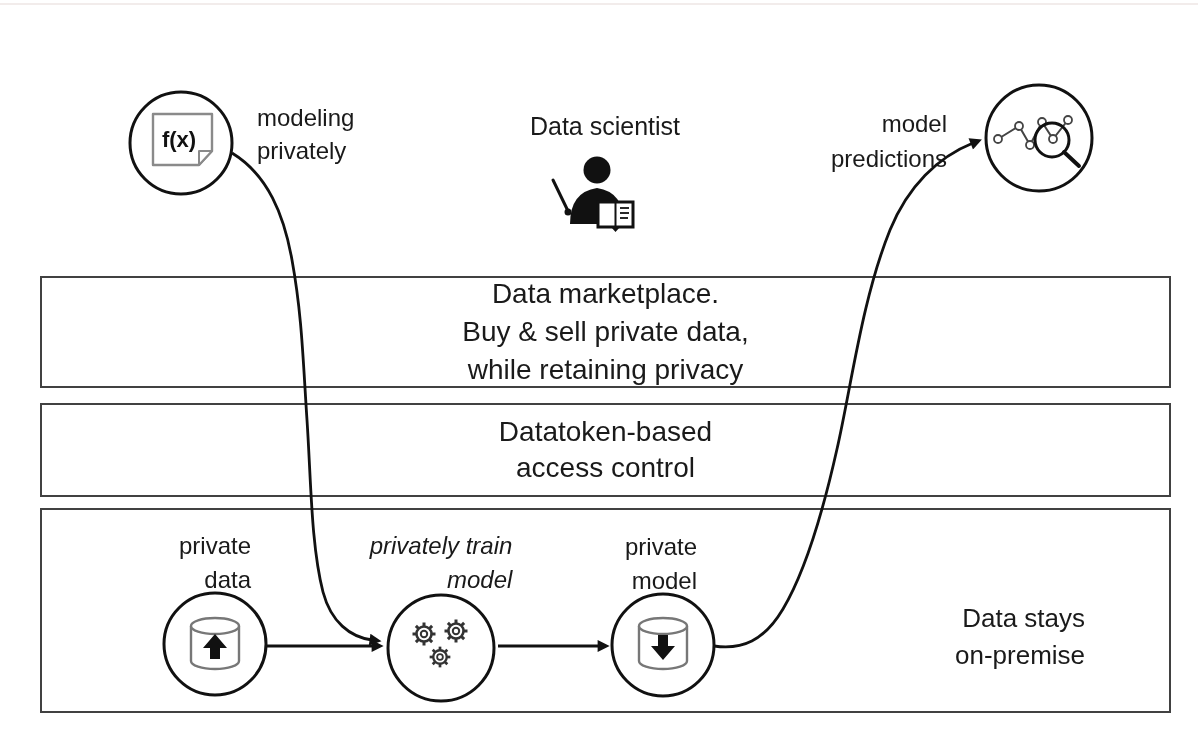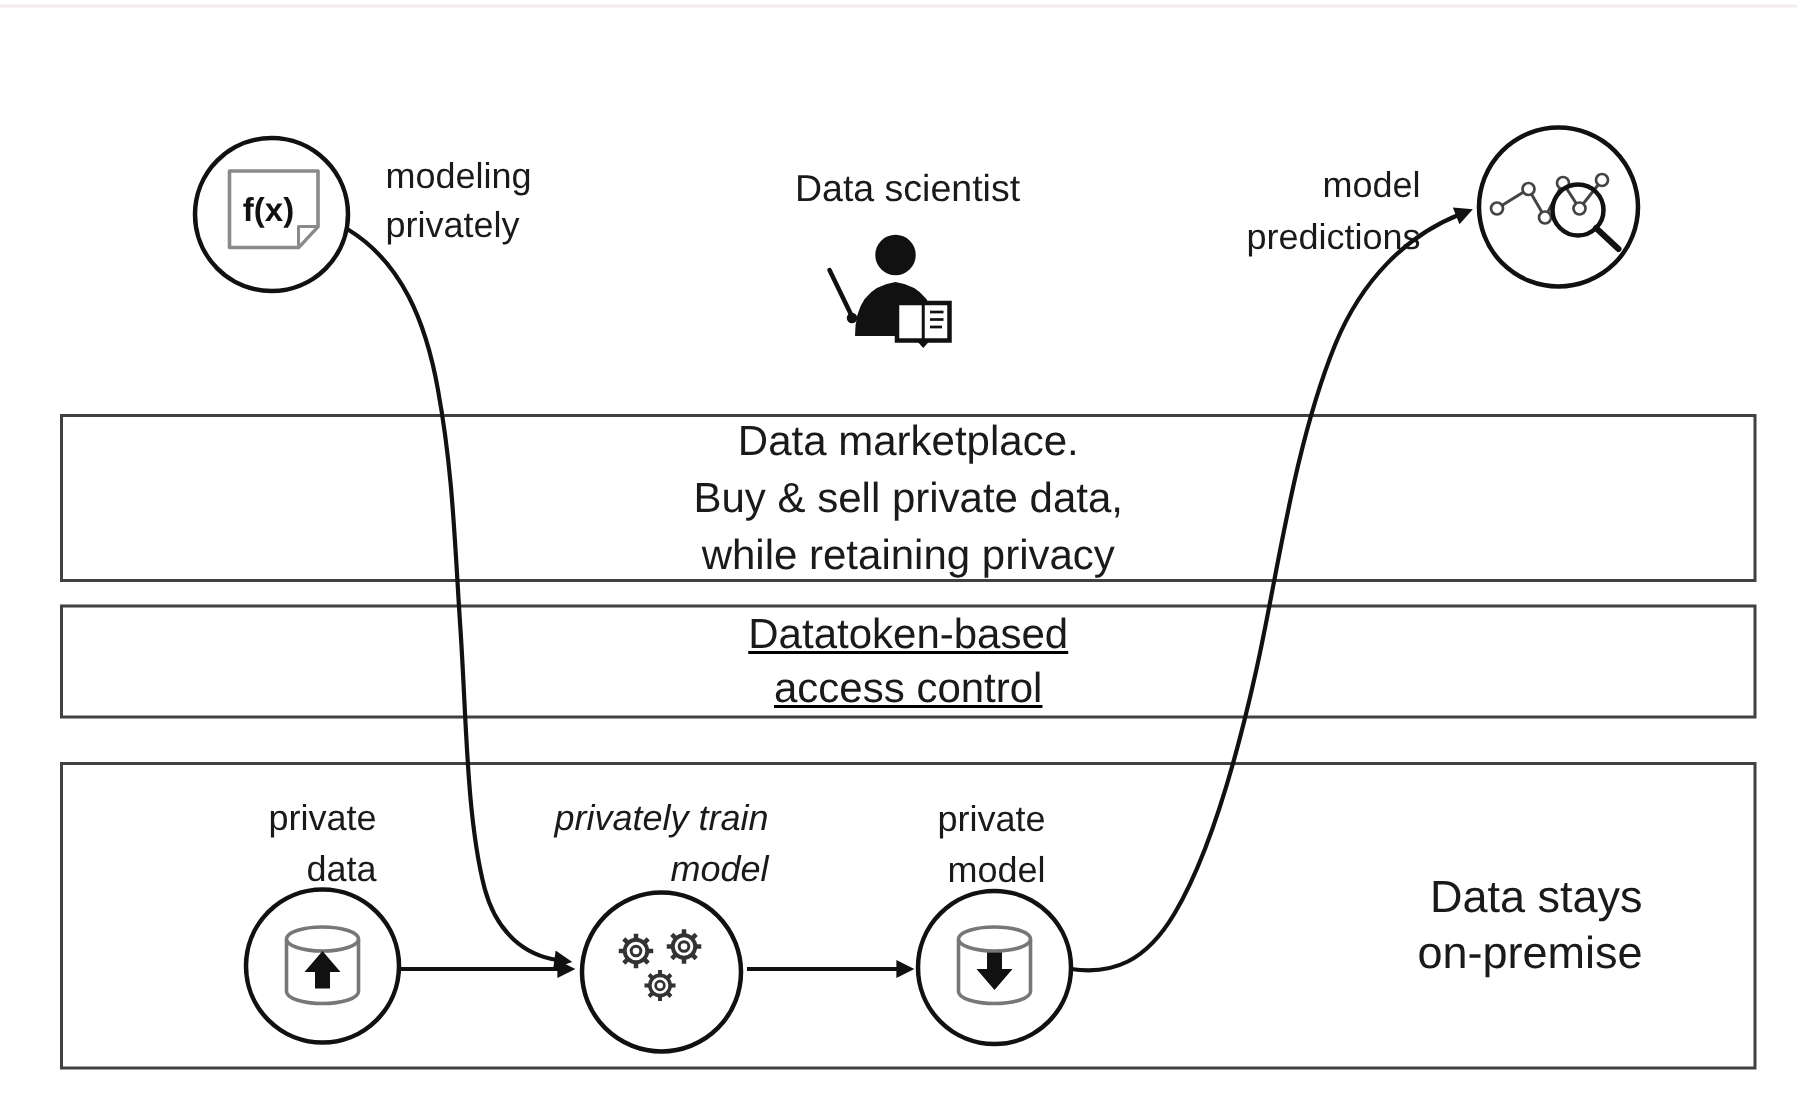--- a/index.html
+++ b/index.html
@@ -9,34 +9,34 @@
   }
   .toprule{position:absolute;left:0;top:3px;width:1198px;height:2px;background:#f2eceb;}
   .band{
     position:absolute;left:40px;width:1131px;box-sizing:border-box;
     border:2px solid #414141;background:#ffffff;
     display:flex;align-items:center;justify-content:center;text-align:center;
   }
   .band-text{white-space:pre-line;color:#1a1a1a;font-size:28px;}
   #band-marketplace{top:251px;height:112px;margin-top:25px;}
   #band-marketplace .band-text{line-height:38px;}
-  #band-datatoken{top:403px;height:76px;text-decoration:underline;}
+  #band-datatoken{top:403px;height:94px;}
   #band-datatoken .band-text{line-height:36px;}
   #band-onpremise{top:508px;height:205px;}
   .label{
     position:absolute;white-space:pre-line;color:#1a1a1a;font-size:24px;line-height:33px;
   }
   .label.centered{transform:translateX(-50%);text-align:right;}
   #lbl-modeling{left:257px;top:101px;text-align:left;}
   #lbl-scientist{left:605px;top:110px;font-size:25px;}
   #lbl-predictions{left:889px;top:106px;line-height:35px;}
   #lbl-private-data{left:215px;top:529px;line-height:34px;}
   #lbl-train{left:441px;top:529px;line-height:34px;font-style:italic;}
   #lbl-private-model{left:661px;top:530px;line-height:34px;}
-  #lbl-onpremise{left:1020px;top:580px;font-size:30px;line-height:37px;}
+  #lbl-onpremise{left:1020px;top:600px;font-size:26px;line-height:37px;}
   svg.overlay{position:absolute;left:0;top:0;z-index:5;pointer-events:none;}
 </style>
 </head>
 <body>
 
 <div id="stage">
 
   <div class="toprule"></div>
 
   <div class="band" id="band-marketplace">

